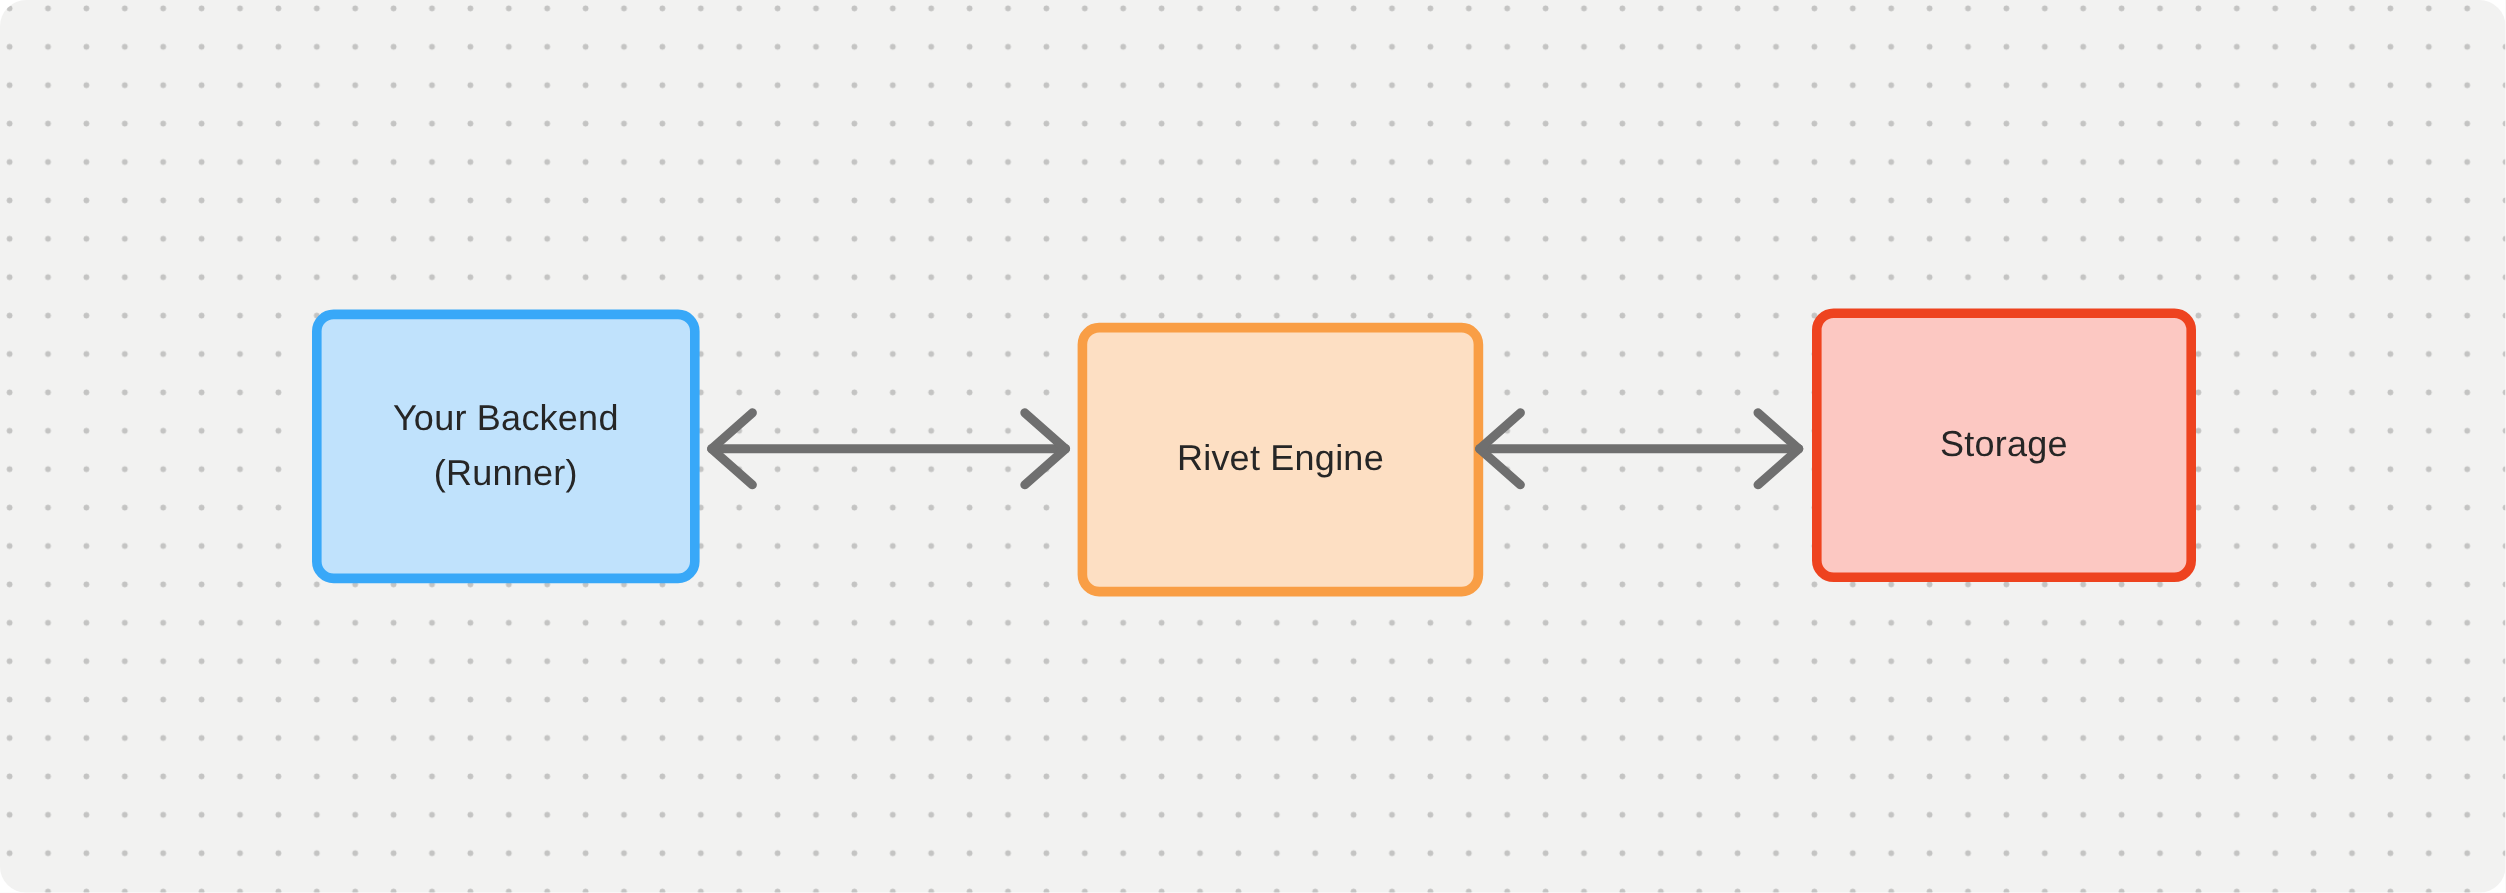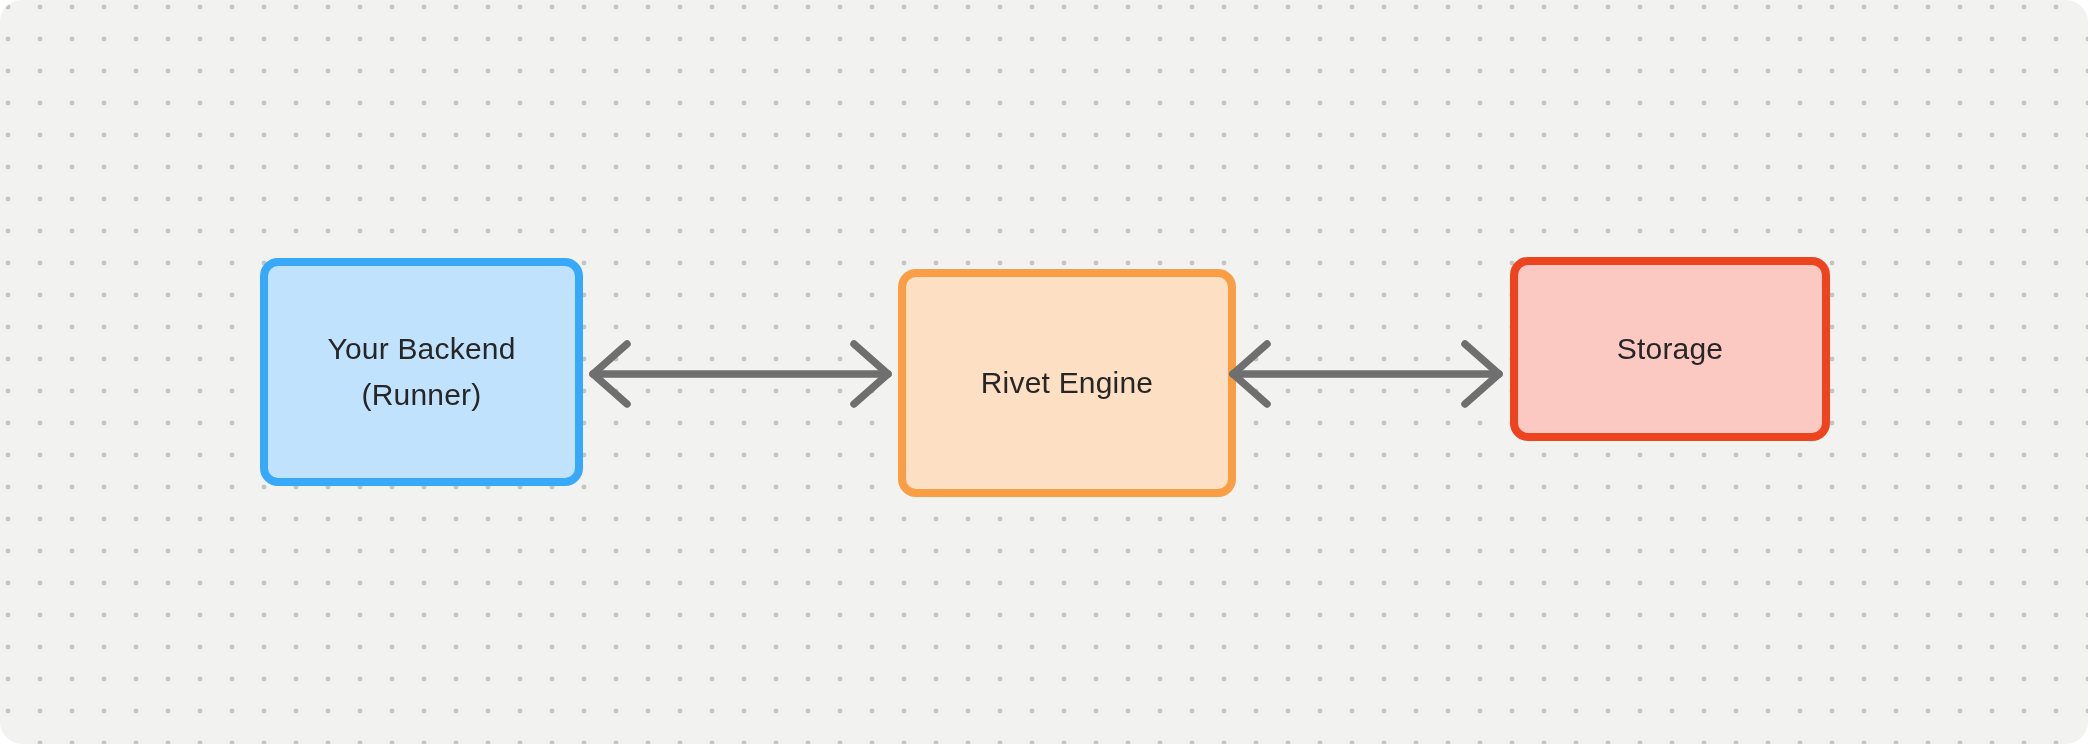--- a/index.html
+++ b/index.html
@@ -40,21 +40,21 @@
   }
 
   .node-line {
     display: block;
     white-space: nowrap;
   }
   .node-line:empty { display: none; }
 
   #node-backend { left: 260px; top: 258px; width: 323px; height: 228px; }
   #node-engine  { left: 898px; top: 269px; width: 338px; height: 228px; }
-  #node-storage { left: 1510px; top: 257px; width: 320px; height: 184px; }
+  #node-storage { left: 1510px; top: 257px; width: 320px; height: 228px; }
 
   .connector {
     position: absolute;
     display: block;
   }
   #connector-left  { left: 583px; top: 328px; }
   #connector-right { left: 1222px; top: 328px; }
 
   .connector path {
     fill: none;

